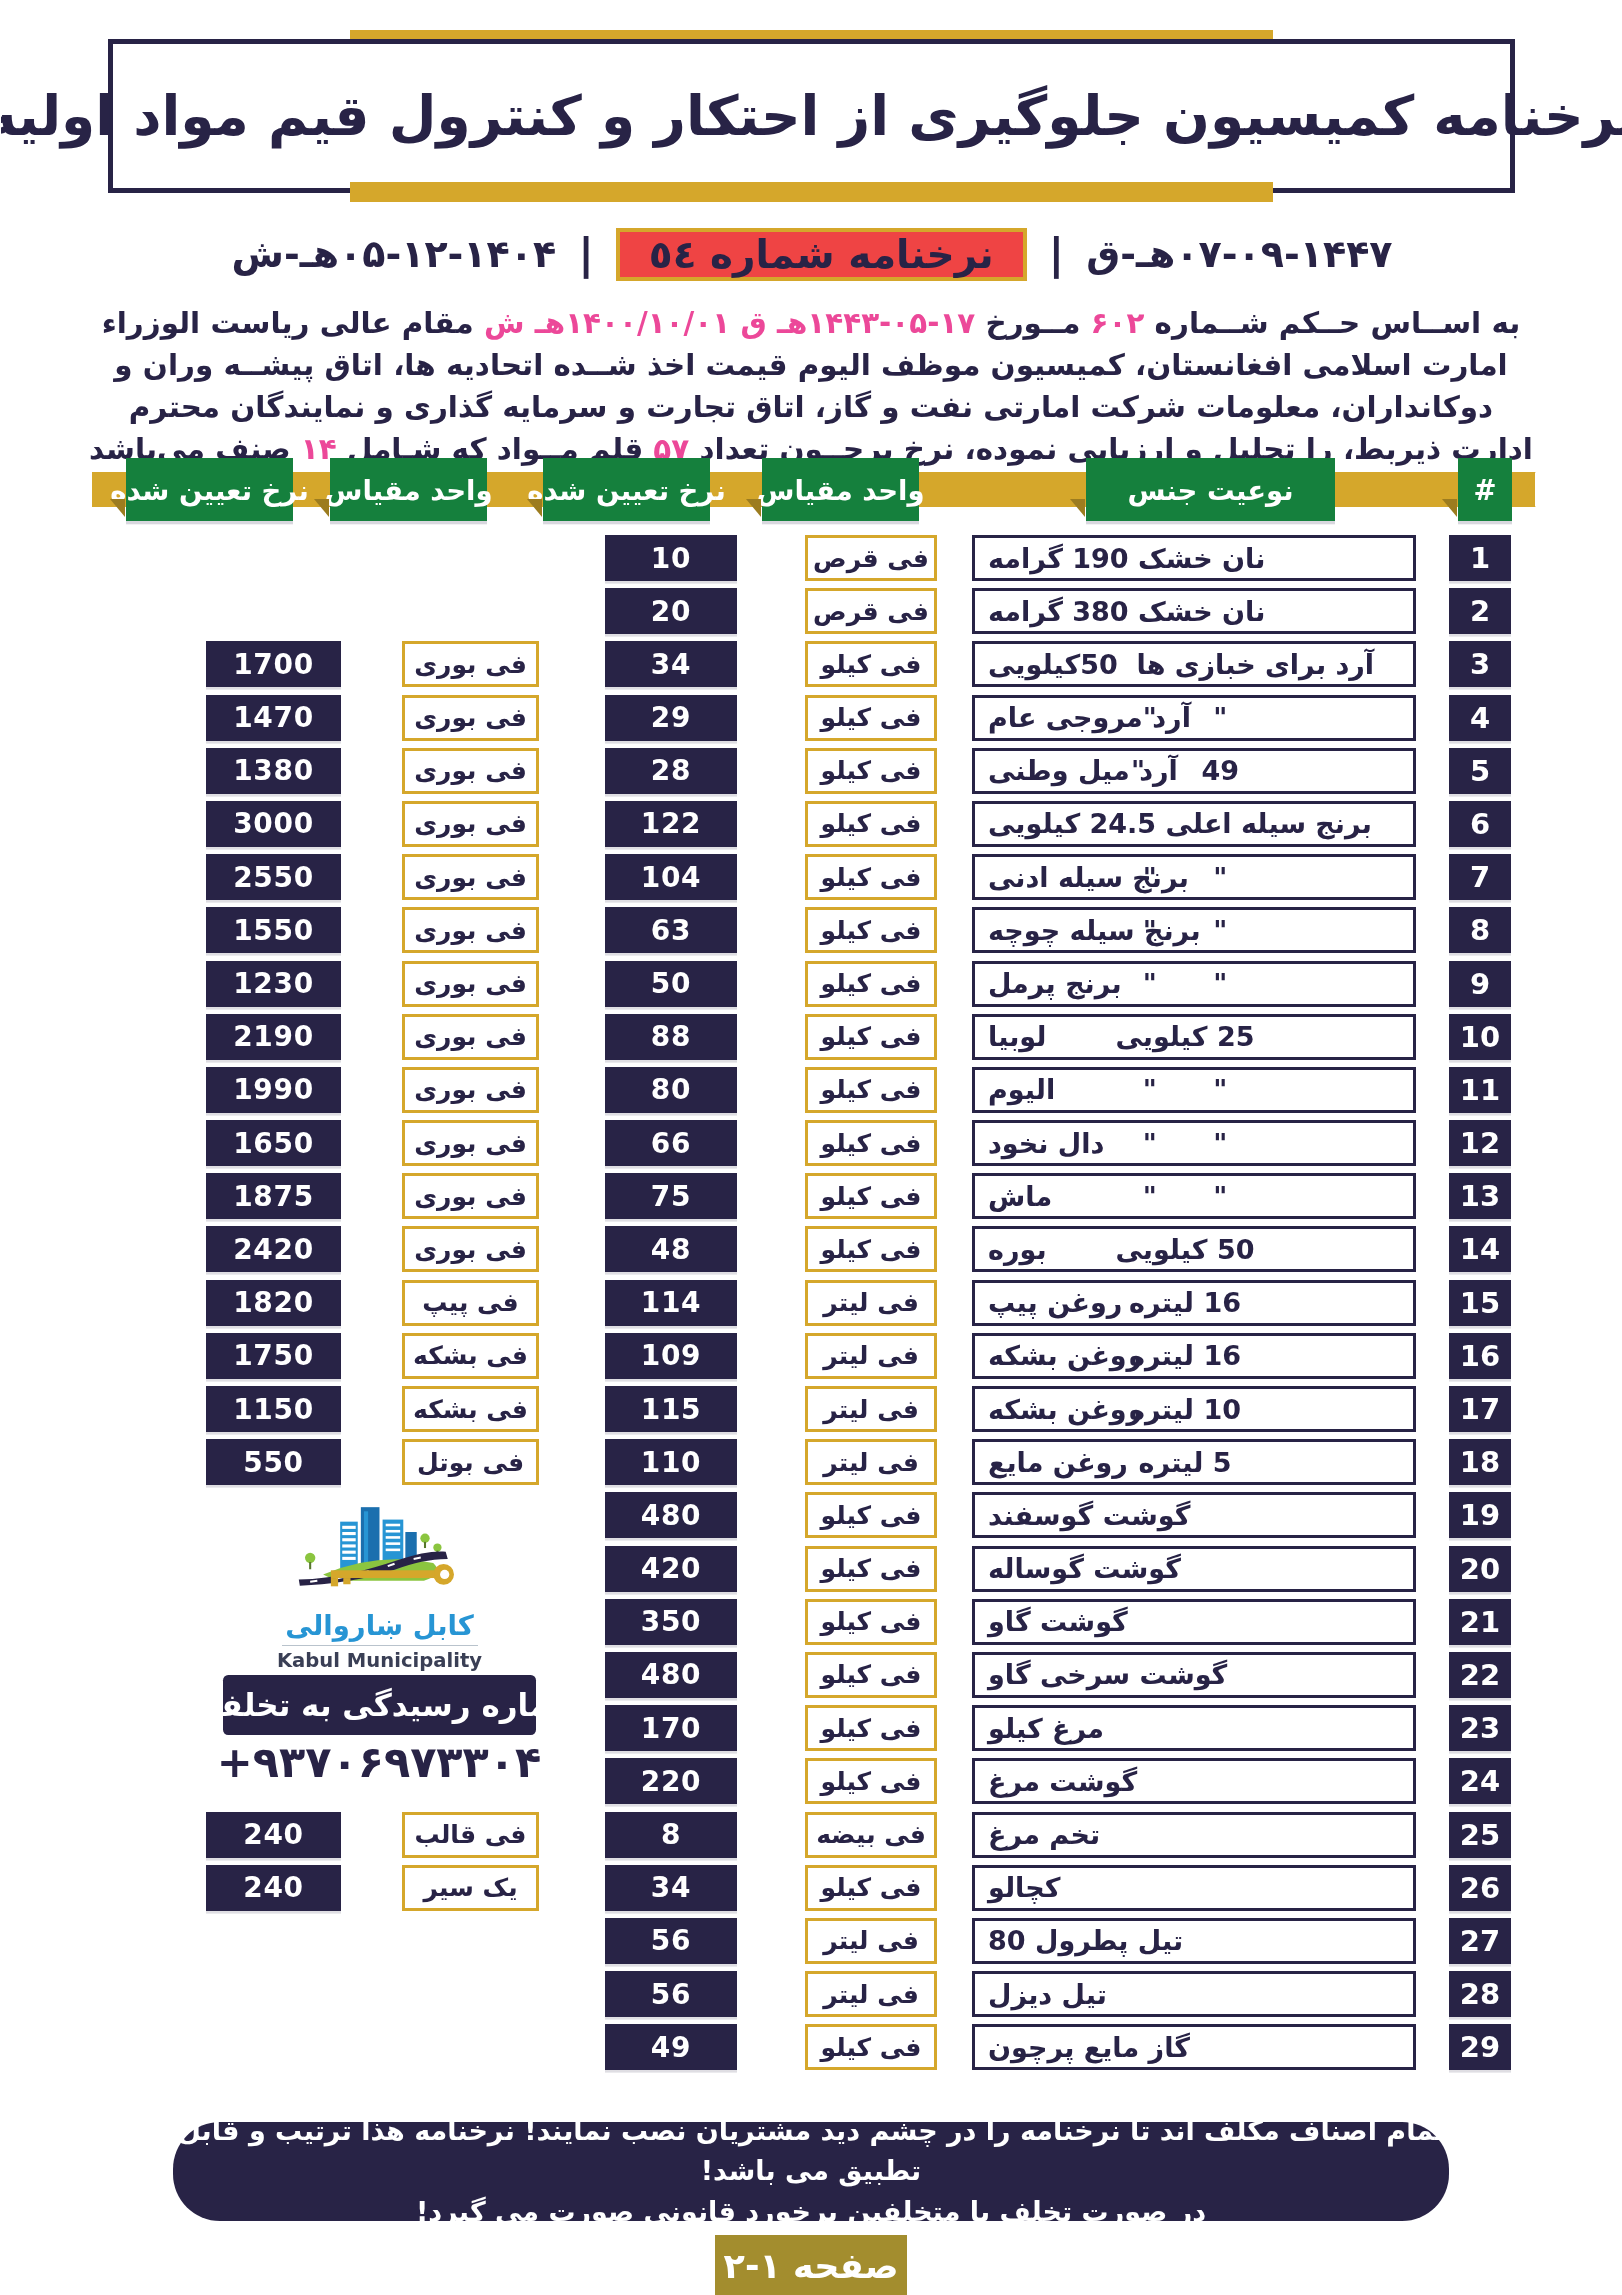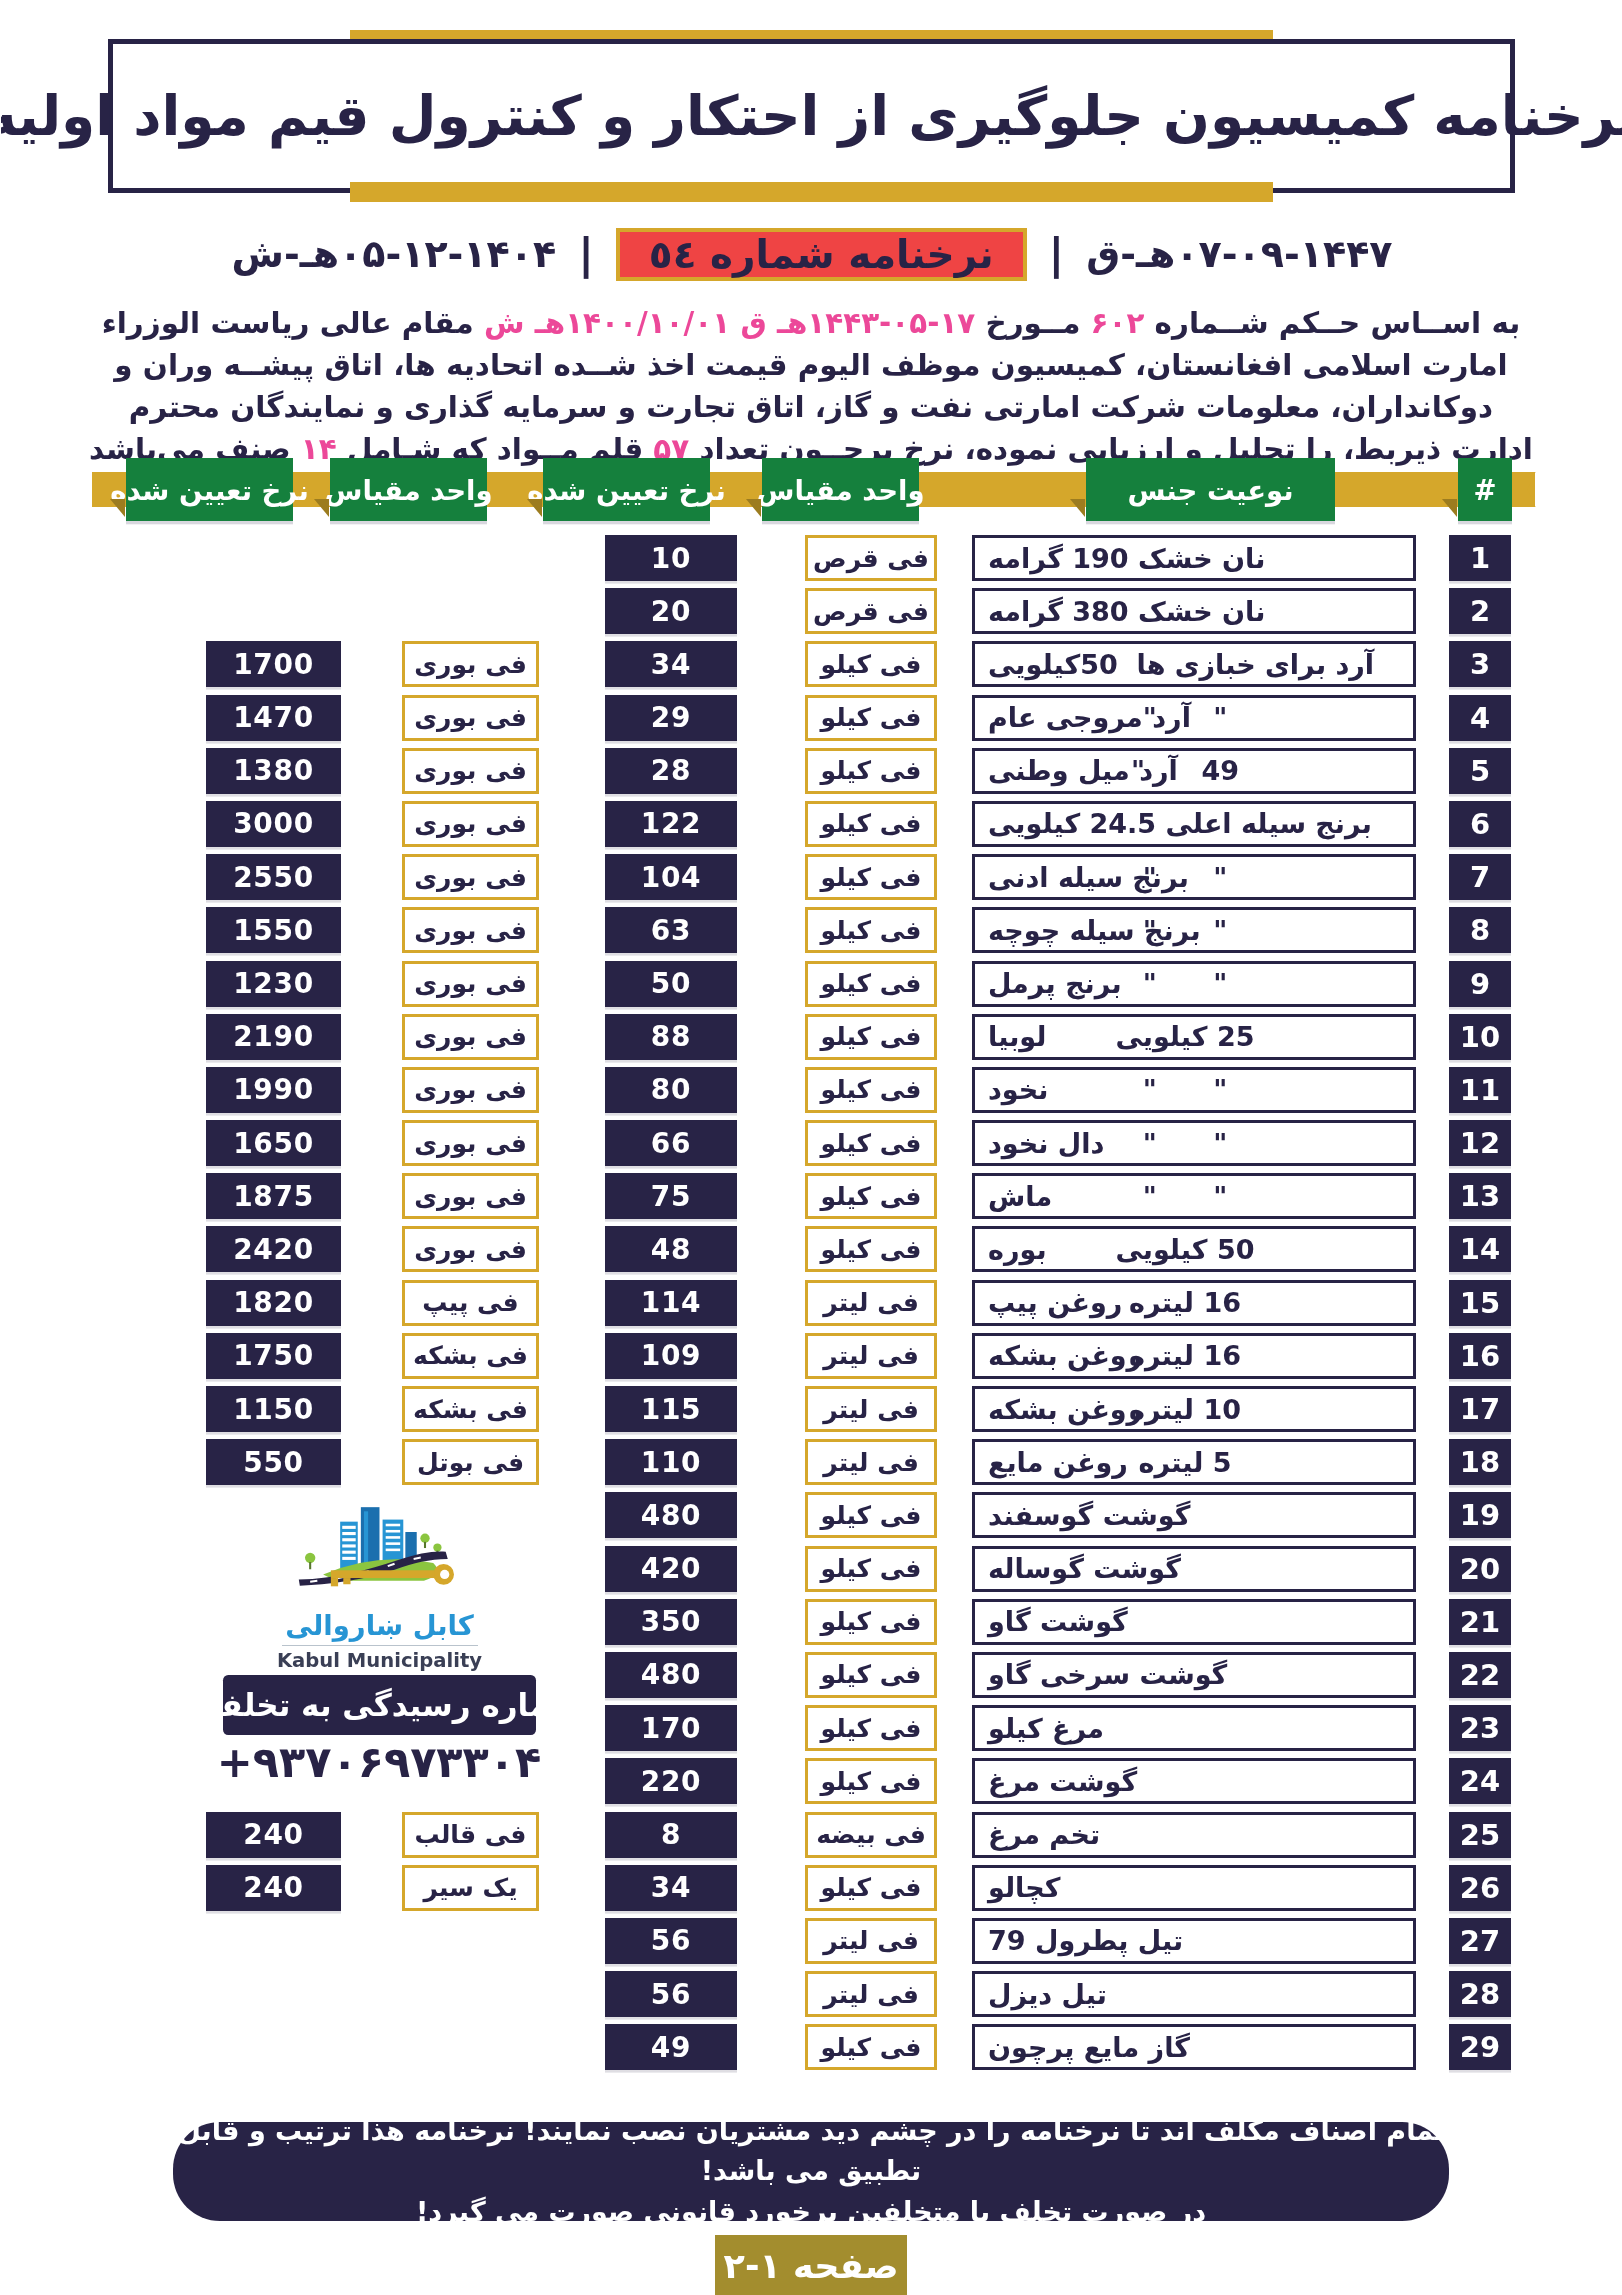--- a/index.html
+++ b/index.html
@@ -265,21 +265,21 @@
         <span class="size">25 کیلویی</span>
       </div>
       <div class="cell c-unit1">فی کیلو</div>
       <div class="cell c-price1">88</div>
       <div class="cell c-unit2">فی بوری</div>
       <div class="cell c-price2">2190</div>
     </div>
     <div class="row">
       <div class="cell c-num">11</div>
       <div class="cell c-item">
-        <span class="name">نخود</span>
+        <span class="name">الیوم</span>
         <span class="size">"      "</span>
       </div>
       <div class="cell c-unit1">فی کیلو</div>
       <div class="cell c-price1">80</div>
       <div class="cell c-unit2">فی بوری</div>
       <div class="cell c-price2">1990</div>
     </div>
     <div class="row">
       <div class="cell c-num">12</div>
       <div class="cell c-item">
@@ -421,21 +421,21 @@
         <span class="name">کچالو</span>
       </div>
       <div class="cell c-unit1">فی کیلو</div>
       <div class="cell c-price1">34</div>
       <div class="cell c-unit2">یک سیر</div>
       <div class="cell c-price2">240</div>
     </div>
     <div class="row">
       <div class="cell c-num">27</div>
       <div class="cell c-item">
-        <span class="name">تیل پطرول 79</span>
+        <span class="name">تیل پطرول 80</span>
       </div>
       <div class="cell c-unit1">فی لیتر</div>
       <div class="cell c-price1">56</div>
     </div>
     <div class="row">
       <div class="cell c-num">28</div>
       <div class="cell c-item">
         <span class="name">تیل دیزل</span>
       </div>
       <div class="cell c-unit1">فی لیتر</div>

